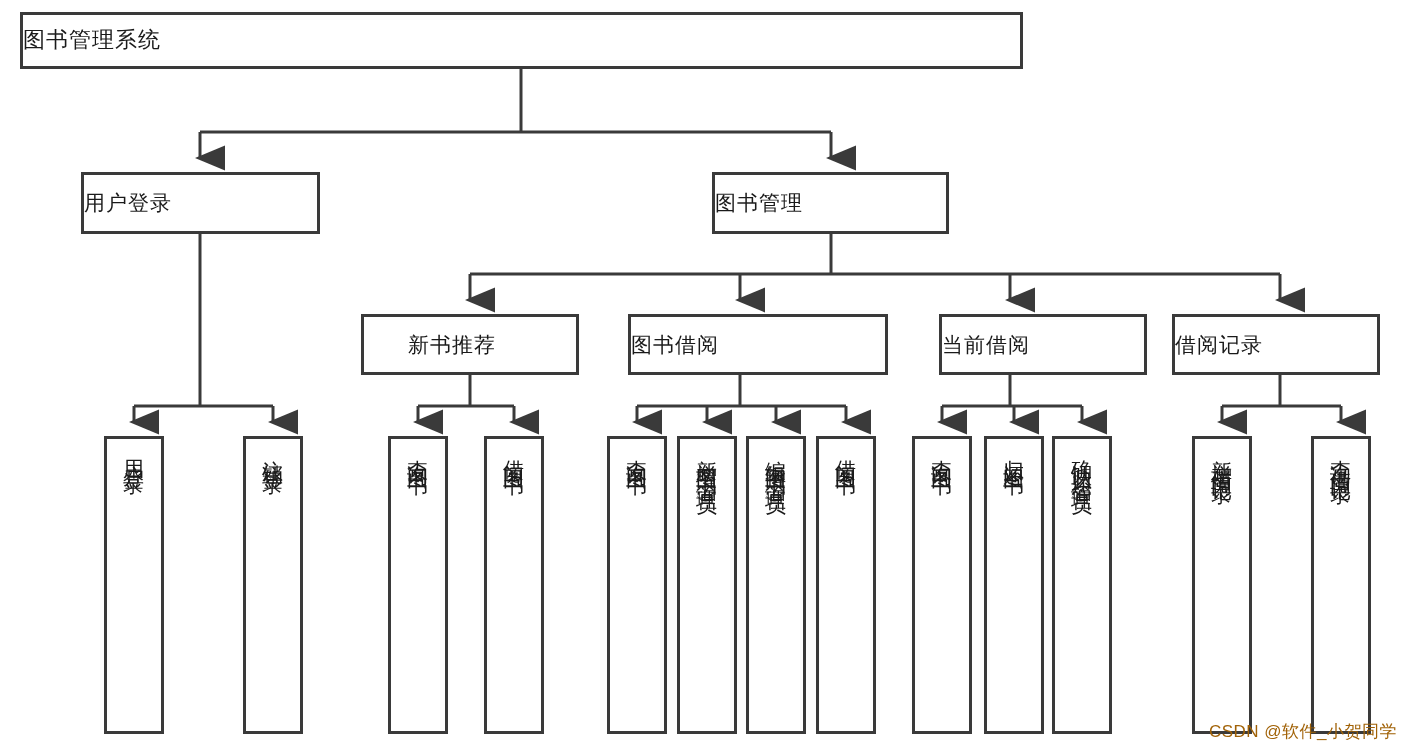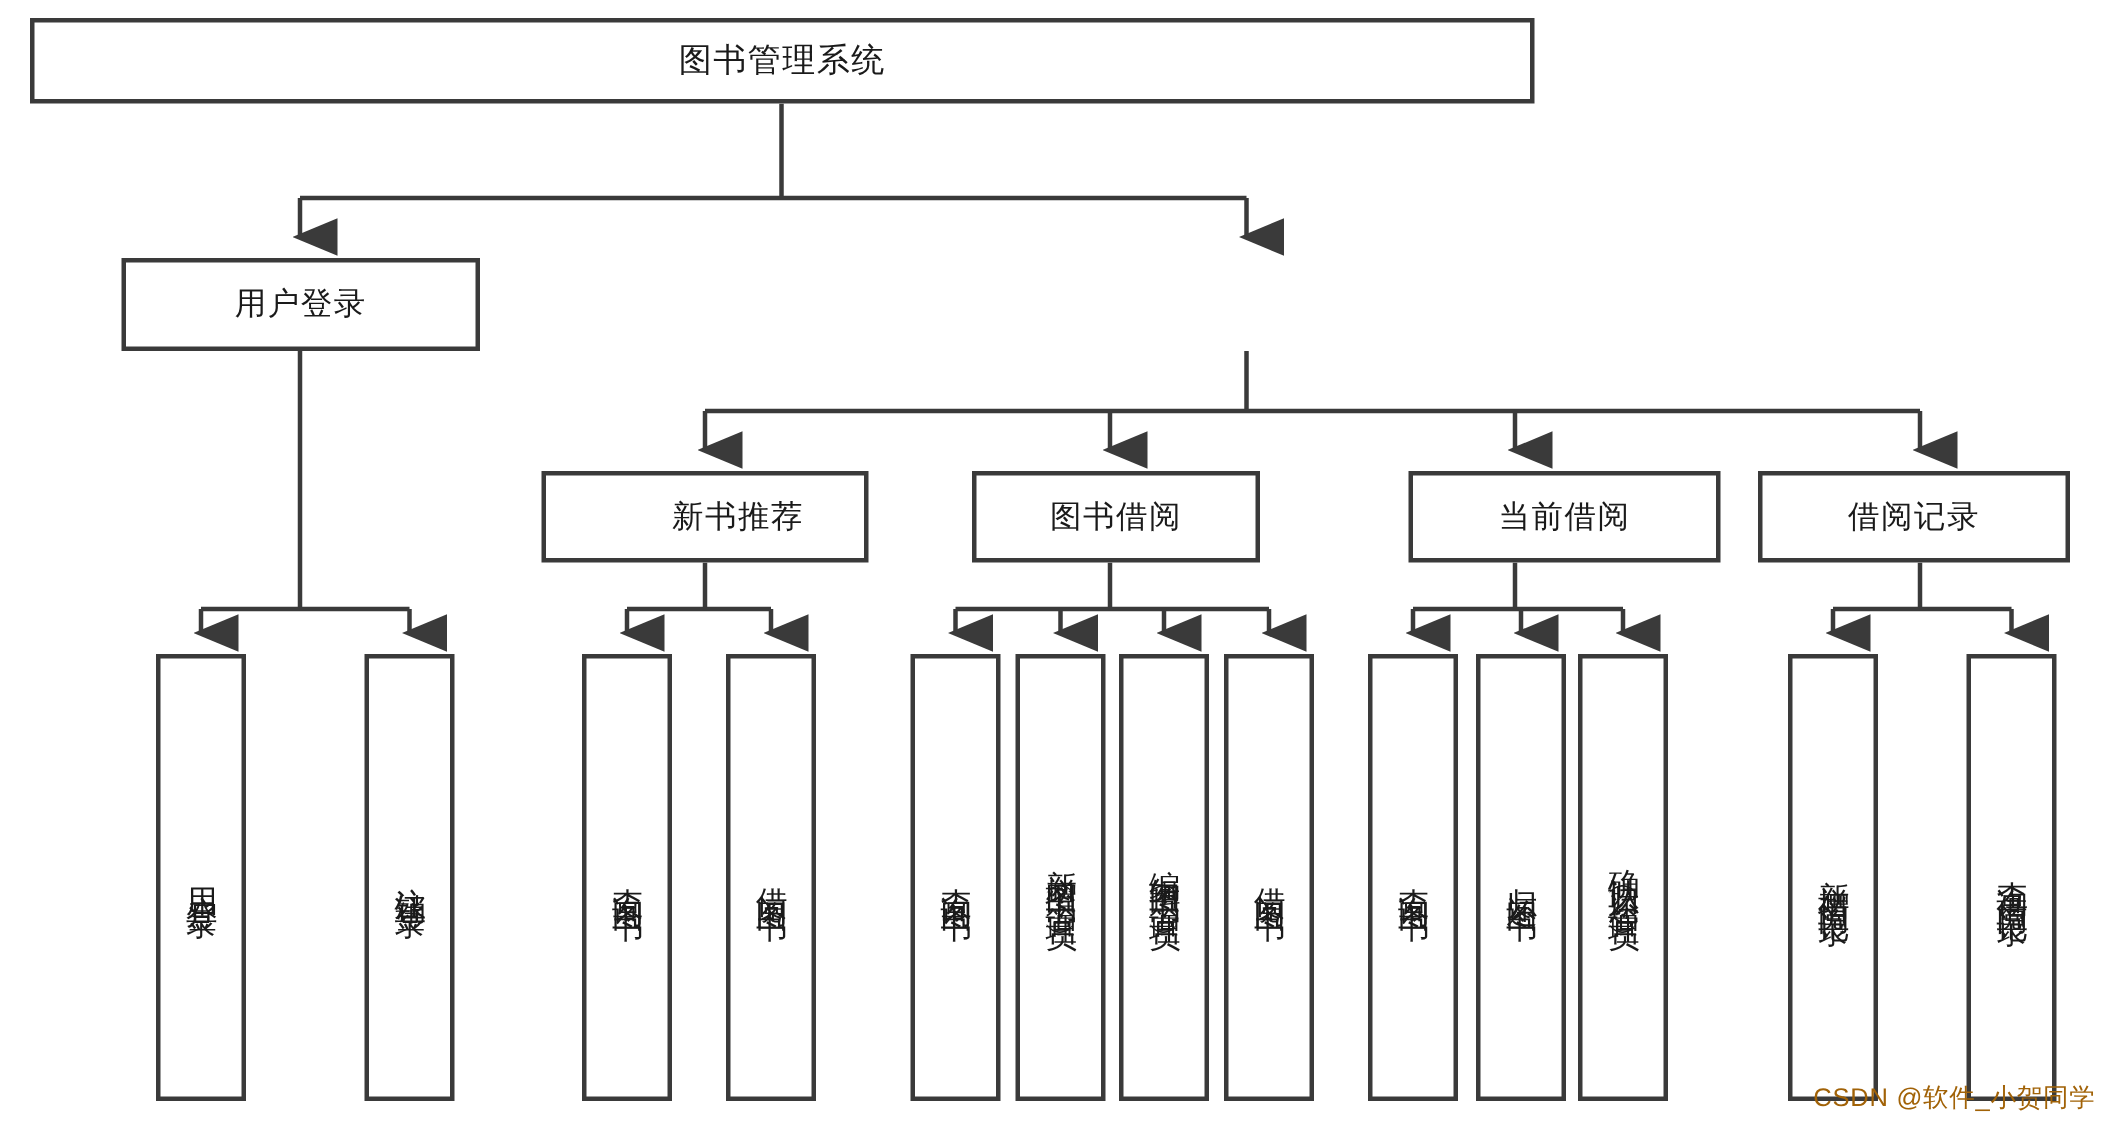--- a/index.html
+++ b/index.html
@@ -17,21 +17,20 @@
     background: #ffffff;
     overflow: hidden;
   }
   .node {
     position: absolute;
     box-sizing: border-box;
     border: 3px solid #3a3a3a;
     background: #ffffff;
     display: flex;
     align-items: center;
-    justify-content: center;
     color: #1a1a1a;
   }
   .node.horiz {
     font-size: 21px;
     letter-spacing: 1px;
     line-height: 1.2;
   }
   .node.root {
     font-size: 22px;
   }
@@ -122,25 +121,28 @@
     </g>
   </svg>
 
   <div class="node horiz root" style="left:20px;top:12px;width:1003px;height:57px;">
     <span>图书管理系统</span>
   </div>
 
   <div class="node horiz" style="left:81px;top:172px;width:239px;height:62px;">
     <span>用户登录</span>
   </div>
+  <div class="node horiz" style="left:712px;top:172px;width:237px;height:62px;">
+    <span>图书管理</span>
+  </div>
 
   <div class="node horiz" style="left:361px;top:314px;width:218px;height:61px;padding-left:44px;">
     <span>新书推荐</span>
   </div>
-  <div class="node horiz" style="left:648px;top:314px;width:192px;height:61px;">
+  <div class="node horiz" style="left:628px;top:314px;width:260px;height:61px;">
     <span>图书借阅</span>
   </div>
   <div class="node horiz" style="left:939px;top:314px;width:208px;height:61px;">
     <span>当前借阅</span>
   </div>
   <div class="node horiz" style="left:1172px;top:314px;width:208px;height:61px;">
     <span>借阅记录</span>
   </div>
 
   <div class="node vert" style="left:104px;top:436px;width:60px;height:298px;">

